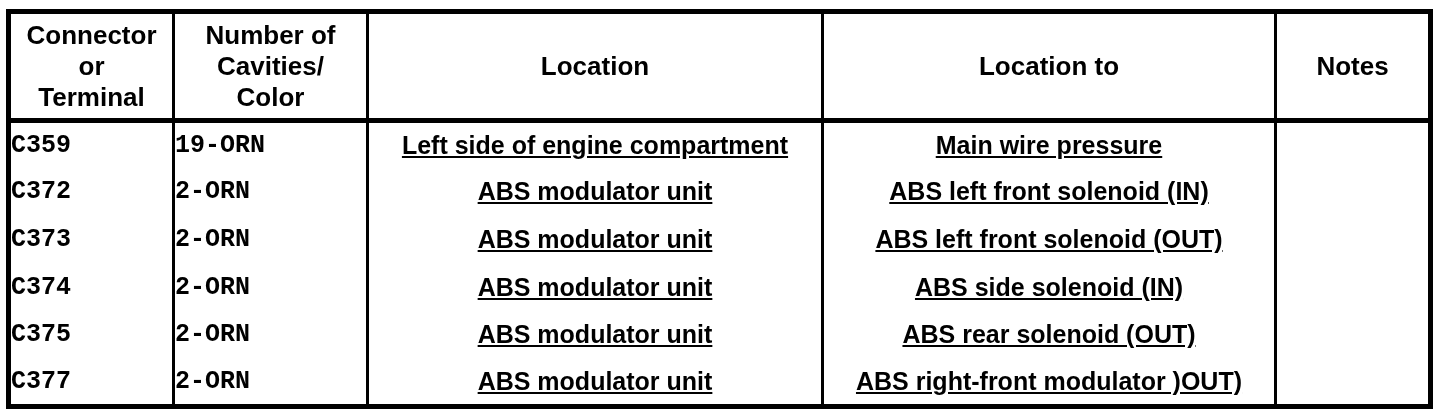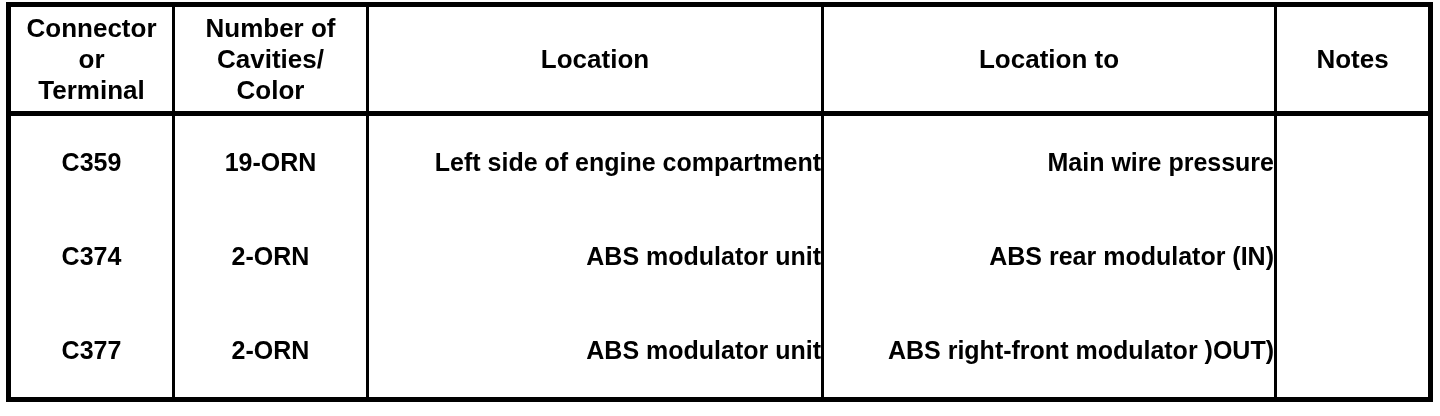--- a/index.html
+++ b/index.html
@@ -10,21 +10,21 @@
   body {
     width: 1440px;
     height: 416px;
     overflow: hidden;
     font-family: "Liberation Sans", sans-serif;
     color: #000000;
   }
   table.connector-table {
     border-collapse: collapse;
     table-layout: fixed;
-    margin: 2px 0 0 6px;
+    margin: 9px 0 0 6px;
     width: 1427px;
     height: 400px;
     border: 5px solid #000000;
     background: #ffffff;
   }
   table.connector-table th,
   table.connector-table td {
     border-left: 3px solid #000000;
     border-right: 3px solid #000000;
     padding: 0;
@@ -45,25 +45,26 @@
   table.connector-table tbody tr {
     height: 34px;
   }
   table.connector-table tbody td {
     font-size: 25px;
     font-weight: bold;
     vertical-align: middle;
     white-space: nowrap;
   }
   td.col-connector, td.col-cavities {
-    text-align: center;
+    font-family: Liberation Mono, monospace;
   }
   td.col-location, td.col-connects {
-    text-align: right;
+    text-align: center;
     padding-left: 14px;
+    text-decoration: underline;
   }
   td.col-notes {
     text-align: left;
   }
 </style>
 </head>
 <body>
 
 <table class="connector-table">
   <colgroup>
@@ -88,24 +89,45 @@
   </thead>
   <tbody>
     <tr>
       <td class="col-connector">C359</td>
       <td class="col-cavities">19-ORN</td>
       <td class="col-location">Left side of engine compartment</td>
       <td class="col-connects">Main wire pressure</td>
       <td class="col-notes"></td>
     </tr>
     <tr>
+      <td class="col-connector">C372</td>
+      <td class="col-cavities">2-ORN</td>
+      <td class="col-location">ABS modulator unit</td>
+      <td class="col-connects">ABS left front solenoid (IN)</td>
+      <td class="col-notes"></td>
+    </tr>
+    <tr>
+      <td class="col-connector">C373</td>
+      <td class="col-cavities">2-ORN</td>
+      <td class="col-location">ABS modulator unit</td>
+      <td class="col-connects">ABS left front solenoid (OUT)</td>
+      <td class="col-notes"></td>
+    </tr>
+    <tr>
       <td class="col-connector">C374</td>
       <td class="col-cavities">2-ORN</td>
       <td class="col-location">ABS modulator unit</td>
-      <td class="col-connects">ABS rear modulator (IN)</td>
+      <td class="col-connects">ABS side solenoid (IN)</td>
+      <td class="col-notes"></td>
+    </tr>
+    <tr>
+      <td class="col-connector">C375</td>
+      <td class="col-cavities">2-ORN</td>
+      <td class="col-location">ABS modulator unit</td>
+      <td class="col-connects">ABS rear solenoid (OUT)</td>
       <td class="col-notes"></td>
     </tr>
     <tr>
       <td class="col-connector">C377</td>
       <td class="col-cavities">2-ORN</td>
       <td class="col-location">ABS modulator unit</td>
       <td class="col-connects">ABS right-front modulator )OUT)</td>
       <td class="col-notes"></td>
     </tr>
   </tbody>

